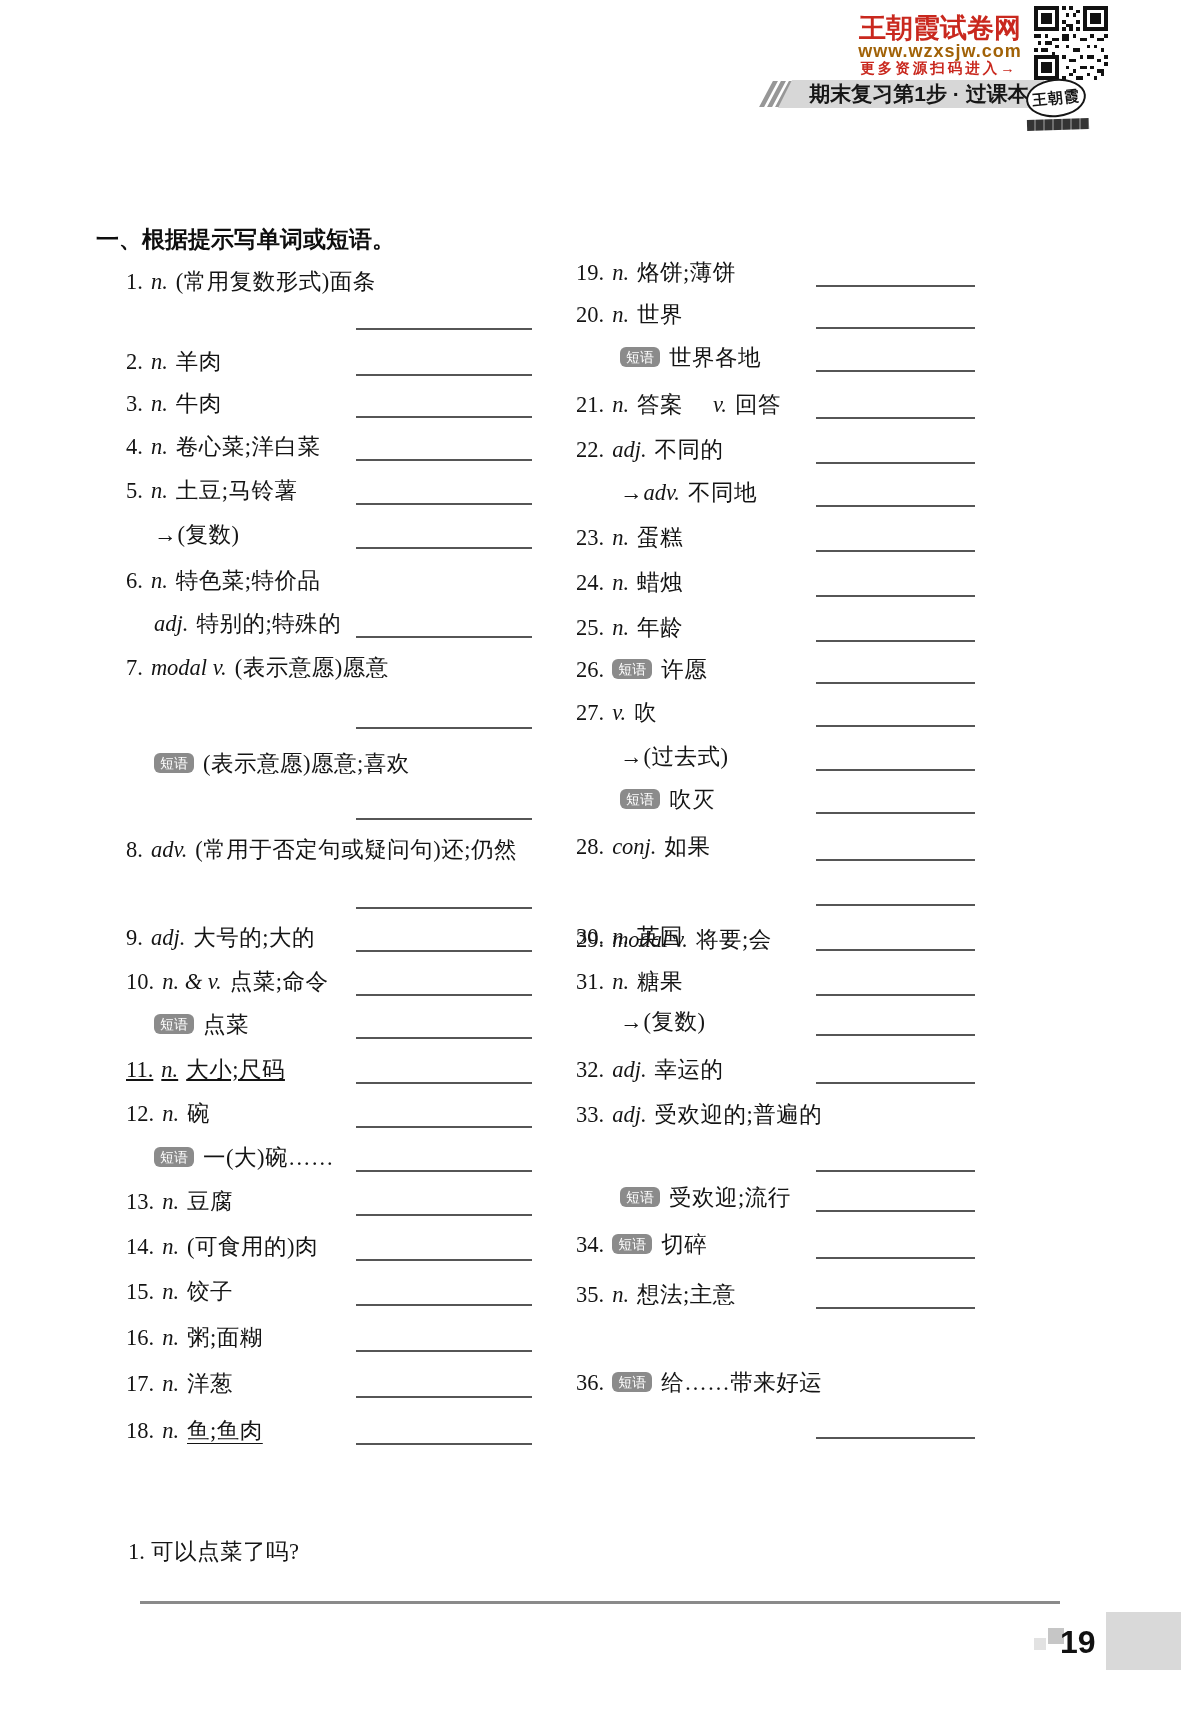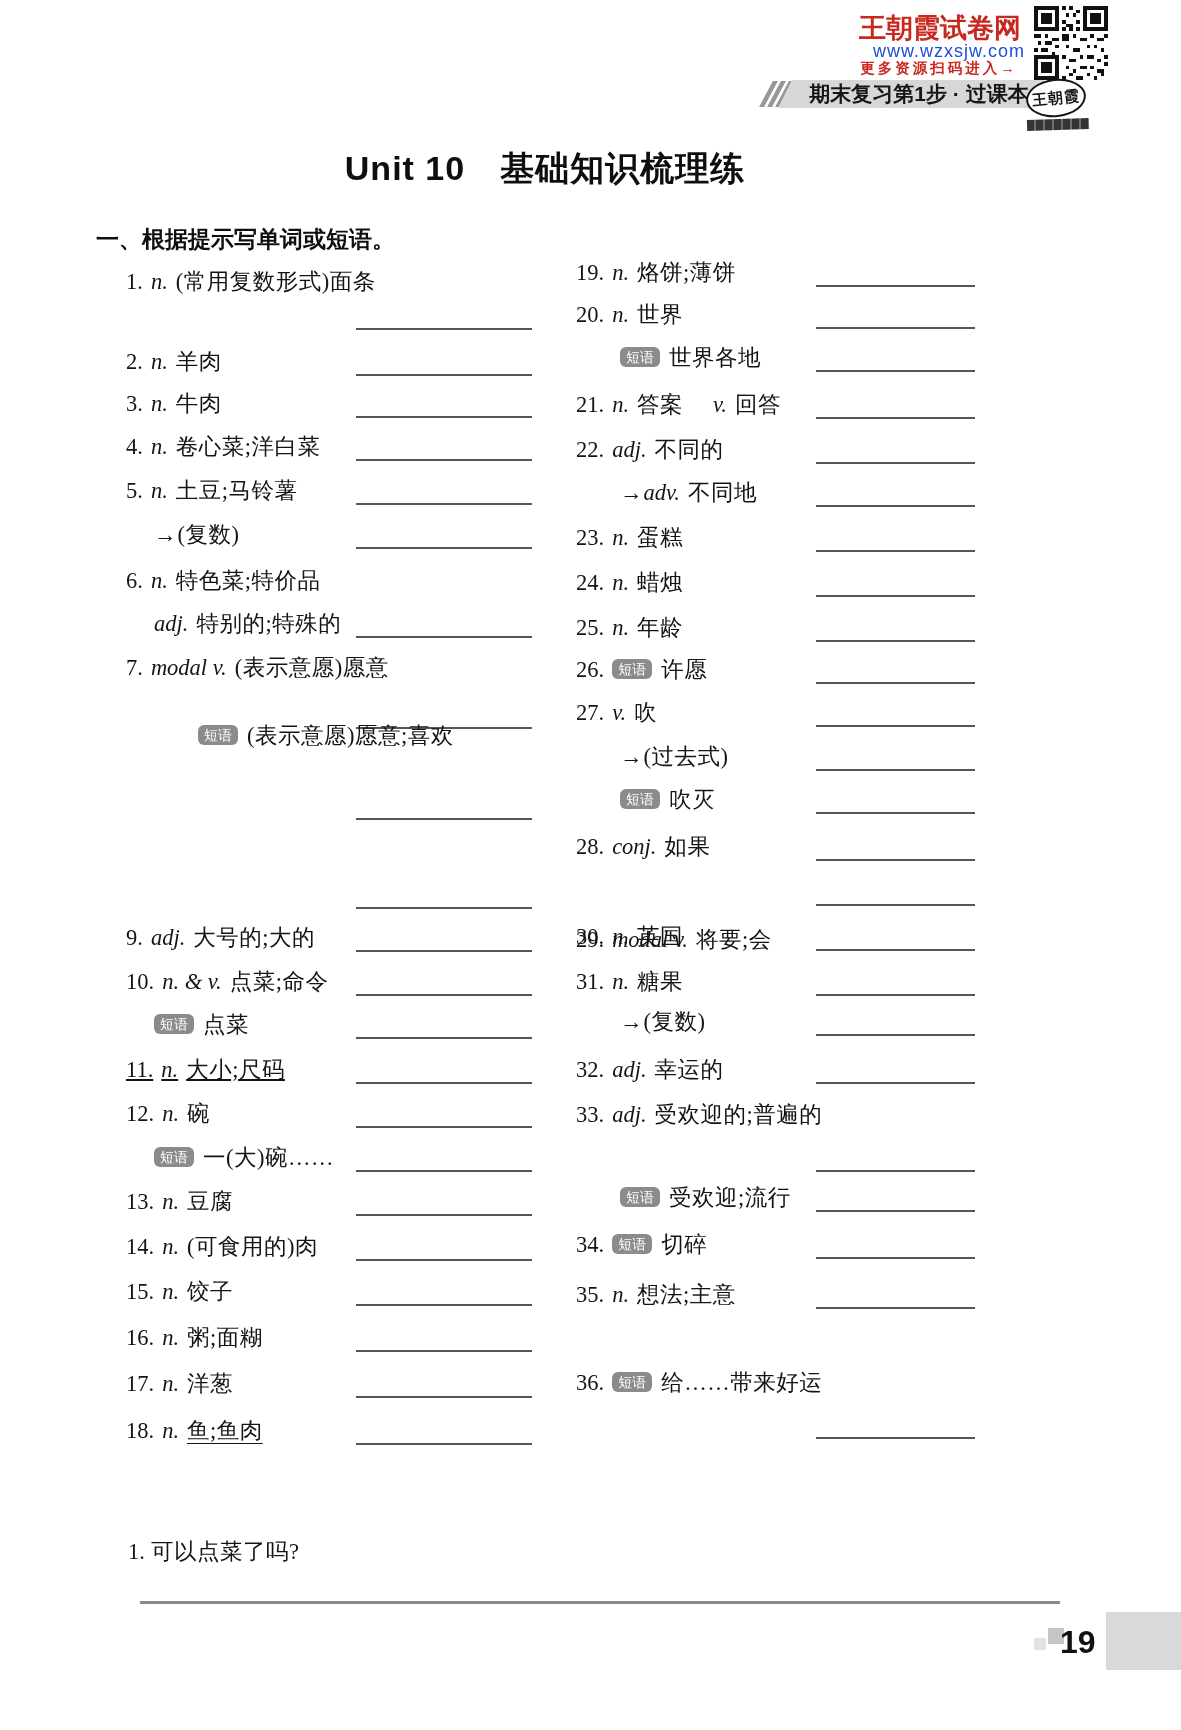--- a/index.html
+++ b/index.html
@@ -2,22 +2,22 @@
 <html><head>
 <meta charset="utf-8">
 <style>
   html,body{margin:0;padding:0;background:#e8e8e8}
   .page{position:relative;width:1181px;height:1730px;background:#ffffff;margin:0 auto;
         font-family:"Liberation Serif","DejaVu Serif",serif;color:#141414;overflow:hidden}
 
   
   .brand{position:absolute;left:855px;top:10px;width:170px;text-align:center;white-space:nowrap;
          font-family:"Liberation Sans","DejaVu Sans",sans-serif;font-weight:bold;font-size:27px;color:#c9281e}
-  .website{position:absolute;left:855px;top:41px;width:170px;text-align:right;white-space:nowrap;
-         font-family:"Liberation Sans","DejaVu Sans",sans-serif;font-weight:normal;font-size:18px;color:#1d4ed8;letter-spacing:1px}
+  .website{position:absolute;left:855px;top:41px;width:170px;text-align:center;white-space:nowrap;
+         font-family:"Liberation Sans","DejaVu Sans",sans-serif;font-weight:bold;font-size:18px;color:#a16207;letter-spacing:1px}
   .scan{position:absolute;left:851px;top:59px;width:176px;text-align:center;white-space:nowrap;
          font-family:"Liberation Sans","DejaVu Sans",sans-serif;font-weight:bold;font-size:14.5px;color:#c9281e;letter-spacing:3px}
   .qr{position:absolute;left:1032px;top:6px;width:78px;height:74px}
   .band{position:absolute;left:778px;top:80px;width:250px;height:28px;background:#d7d7d7;
         clip-path:polygon(14px 0,100% 0,100% 100%,0 100%);
         line-height:28px;font-family:"Liberation Sans","DejaVu Sans",sans-serif;font-weight:bold;
         font-size:21px;color:#161616;text-align:center;white-space:nowrap;padding-left:16px}
   .stripe{position:absolute;width:5px;height:26px;background:#979797;transform:skewX(-28deg)}
   .seal{position:absolute;left:1026px;top:79px;width:56px;height:34px;border:2.5px solid #161616;border-radius:50%;
         transform:rotate(-6deg);background:#fff;display:flex;align-items:center;justify-content:center;
@@ -129,21 +129,20 @@
     </g>
   </svg>
 
   <div class="stripe" style="left:766px;top:81px"></div>
   <div class="stripe" style="left:774px;top:81px"></div>
   <div class="stripe" style="left:782px;top:81px"></div>
   <div class="band">期末复习第1步 · 过课本</div>
   <div class="seal">王朝霞</div>
   <div class="seal-ribbon"></div>
 
-  <div class="title">Unit 10　基础知识梳理练</div>
   <div class="sec-head" style="top:224px">一、根据提示写单词或短语。</div>
 
   <div class="sent" style="top:1536px">
     <span class="num">1.</span><span class="zh">可以点菜了吗?</span>
   </div>
 
   <div class="foot-line"></div>
   <div class="pg-rect"></div>
   <div class="pg-sq1"></div>
   <div class="pg-sq2"></div>
@@ -159,22 +158,23 @@
     <div class="blank" style="top: 459px; left: 356px; width: 176px;"></div>
     <div class="wrow" style="top: 475px; left: 126px;"><span class="num">5.</span><i class="pos">n.</i><span class="zh">土豆;马铃薯</span></div>
     <div class="blank" style="top: 503px; left: 356px; width: 176px;"></div>
     <div class="wrow" style="top: 519px; left: 154px;"><span class="arrow">→</span><span class="zh">(复数)</span></div>
     <div class="blank" style="top: 547px; left: 356px; width: 176px;"></div>
     <div class="wrow" style="top: 565px; left: 126px;"><span class="num">6.</span><i class="pos">n.</i><span class="zh">特色菜;特价品</span></div>
     <div class="wrow" style="top: 608px; left: 154px;"><i class="pos">adj.</i><span class="zh">特别的;特殊的</span></div>
     <div class="blank" style="top: 636px; left: 356px; width: 176px;"></div>
     <div class="wrow" style="top: 652px; left: 126px;"><span class="num">7.</span><i class="pos">modal v.</i><span class="zh">(表示意愿)愿意</span></div>
     <div class="blank" style="top: 727px; left: 356px; width: 176px;"></div>
-    <div class="wrow" style="top: 720px; left: 154px; margin-left: 44px;"><span class="badge">短语</span><span class="zh">(表示意愿)愿意;喜欢</span></div>
+    <div class="wrow" style="top: 748px; left: 154px;"><span class="badge">短语</span><span class="zh">(表示意愿)愿意;喜欢</span></div>
     <div class="blank" style="top: 818px; left: 356px; width: 176px;"></div>
+    <div class="wrow" style="top: 834px; left: 126px;"><span class="num">8.</span><i class="pos">adv.</i><span class="zh">(常用于否定句或疑问句)还;仍然</span></div>
     <div class="blank" style="top: 907px; left: 356px; width: 176px;"></div>
     <div class="wrow" style="top: 922px; left: 126px;"><span class="num">9.</span><i class="pos">adj.</i><span class="zh">大号的;大的</span></div>
     <div class="blank" style="top: 950px; left: 356px; width: 176px;"></div>
     <div class="wrow" style="top: 966px; left: 126px;"><span class="num">10.</span><i class="pos">n. &amp; v.</i><span class="zh">点菜;命令</span></div>
     <div class="blank" style="top: 994px; left: 356px; width: 176px;"></div>
     <div class="wrow" style="top: 1009px; left: 154px;"><span class="badge">短语</span><span class="zh">点菜</span></div>
     <div class="blank" style="top: 1037px; left: 356px; width: 176px;"></div>
     <div class="wrow" style="top: 1054px; left: 126px; text-decoration: underline;"><span class="num">11.</span><i class="pos">n.</i><span class="zh">大小;尺码</span></div>
     <div class="blank" style="top: 1082px; left: 356px; width: 176px;"></div>
     <div class="wrow" style="top: 1098px; left: 126px;"><span class="num">12.</span><i class="pos">n.</i><span class="zh">碗</span></div>

